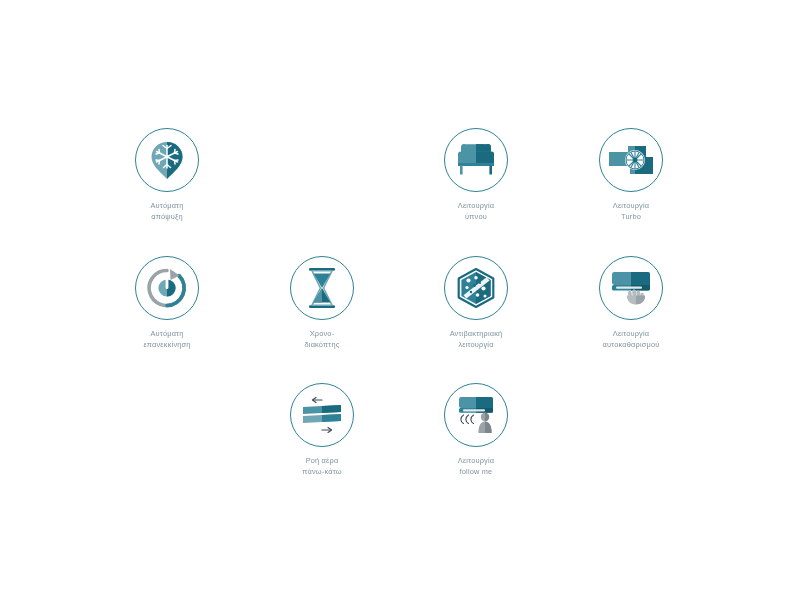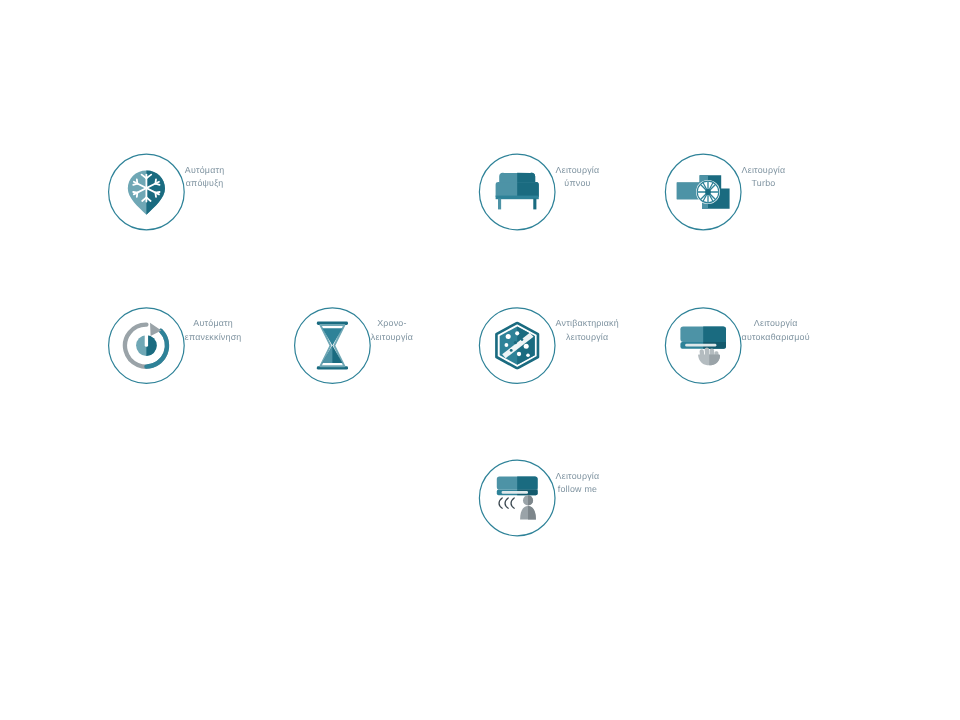--- a/index.html
+++ b/index.html
@@ -17,21 +17,22 @@
     position: absolute;
     left: 0;
     top: 0;
     width: 800px;
     height: 600px;
   }
   .feature-item {
     position: absolute;
     width: 154px;
     display: flex;
-    flex-direction: row;
+    flex-direction: column;
+    align-items: center;
   }
   .icon-circle {
     width: 64px;
     height: 64px;
     border-radius: 50%;
     border: 1.6px solid #2e8298;
     box-sizing: border-box;
     display: flex;
     align-items: center;
     justify-content: center;
@@ -161,21 +162,21 @@
           <rect x="4" y="1" width="26" height="2.8" rx="1.2" fill="#1a6b80"></rect>
           <rect x="4" y="38.2" width="26" height="2.8" rx="1.2" fill="#1a6b80"></rect>
           <path d="M7 3.8 L27 3.8 L18.6 21 L27 38.2 L7 38.2 L15.4 21 Z" fill="none" stroke="#6fa7b5" stroke-width="1.6" stroke-linejoin="round"></path>
           <path d="M8.6 6.5 L25.4 6.5 L17 21 Z" fill="#2e8298"></path>
           <path d="M17 21 L25.4 35.6 L8.6 35.6 Z" fill="#1a6b80"></path>
           <path d="M17 21 L8.6 35.6 L17 35.6 Z" fill="#4d93a6"></path>
         </svg>
       </span>
     </div>
     <div class="feature-label">Χρονο-
-λειτουργία</div>
+διακόπτης</div>
   </div>
 
   <div class="feature-item r2 c3">
     <div class="icon-circle">
       <span>
         <svg width="42" height="40" viewBox="0 0 42 40">
           <path d="M21 1 L38.3 10.5 L38.3 29.5 L21 39 L3.7 29.5 L3.7 10.5 Z" fill="none" stroke="#1a6b80" stroke-width="2.2" stroke-linejoin="round"></path>
           <path d="M21 4 L35.6 12 L35.6 28 L21 36 L6.4 28 L6.4 12 Z" fill="#2e8298"></path>
           <path d="M21 4 L35.6 12 L35.6 28 L21 36 Z" fill="#1a6b80"></path>
           <path d="M8.5 27.2 L31.5 9.2 L34.6 12.6 L11.4 30.5 Z" fill="#ffffff" opacity="0.92"></path>
@@ -216,20 +217,40 @@
             <path d="M19.2 26.5 L36 26.5 C36.8 26.5 37.2 27.2 37 28.2 C36.2 32.8 32.6 35.4 28 35.4 C23.4 35.4 20 32.8 19 28.4 C18.8 27.3 18.5 26.5 19.2 26.5 Z"></path>
           </g>
           <path d="M28 26.5 L36 26.5 C36.8 26.5 37.2 27.2 37 28.2 C36.3 32.3 33.4 34.9 29.4 35.3 L28 35.3 Z" fill="#9aa3a8"></path>
         </svg>
       </span>
     </div>
     <div class="feature-label">Λειτουργία
 αυτοκαθαρισμού</div>
   </div>
 
+  <div class="feature-item r3 c2">
+    <div class="icon-circle">
+      <span>
+        <svg width="44" height="38" viewBox="0 0 44 38">
+          <g stroke="#3d4a52" stroke-width="1.2" stroke-linecap="round" fill="none">
+            <line x1="22" y1="4" x2="13" y2="4"></line>
+            <path d="M16 1.6 L12.4 4 L16 6.4" stroke-linejoin="round"></path>
+            <line x1="22" y1="34" x2="31" y2="34"></line>
+            <path d="M28 31.6 L31.6 34 L28 36.4" stroke-linejoin="round"></path>
+          </g>
+          <path d="M3 11 L41 9 L41 16 L3 18 Z" fill="#4d93a6"></path>
+          <path d="M22 10 L41 9 L41 16 L22 17 Z" fill="#1a6b80"></path>
+          <path d="M3 20 L41 18 L41 25 L3 27 Z" fill="#6fa7b5"></path>
+          <path d="M22 19 L41 18 L41 25 L22 26 Z" fill="#2e8298"></path>
+        </svg>
+      </span>
+    </div>
+    <div class="feature-label">Ροή αέρα
+πάνω-κάτω</div>
+  </div>
 
   <div class="feature-item r3 c3">
     <div class="icon-circle">
       <span>
         <svg width="44" height="40" viewBox="0 0 44 40">
           <rect x="5" y="2" width="34" height="11" rx="2.2" fill="#4d93a6"></rect>
           <path d="M22 2 L36.8 2 A2.2 2.2 0 0 1 39 4.2 L39 13 L22 13 Z" fill="#1a6b80"></path>
           <rect x="5" y="13" width="34" height="4.8" rx="1.5" fill="#2e8298"></rect>
           <path d="M22 13 L39 13 L39 16.3 A1.5 1.5 0 0 1 37.5 17.8 L22 17.8 Z" fill="#145a6d"></path>
           <rect x="9" y="14.2" width="22" height="2.2" rx="1" fill="#dfe8ea"></rect>

